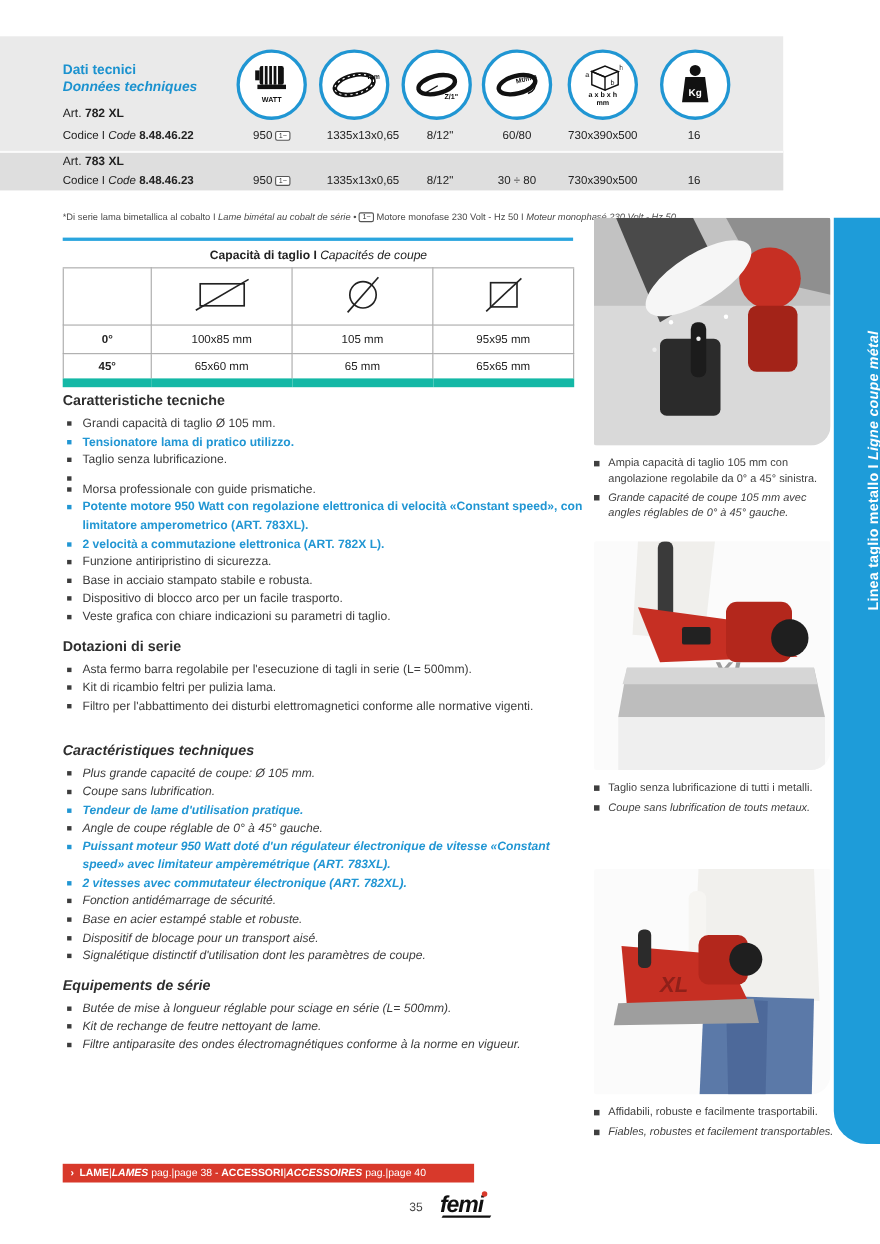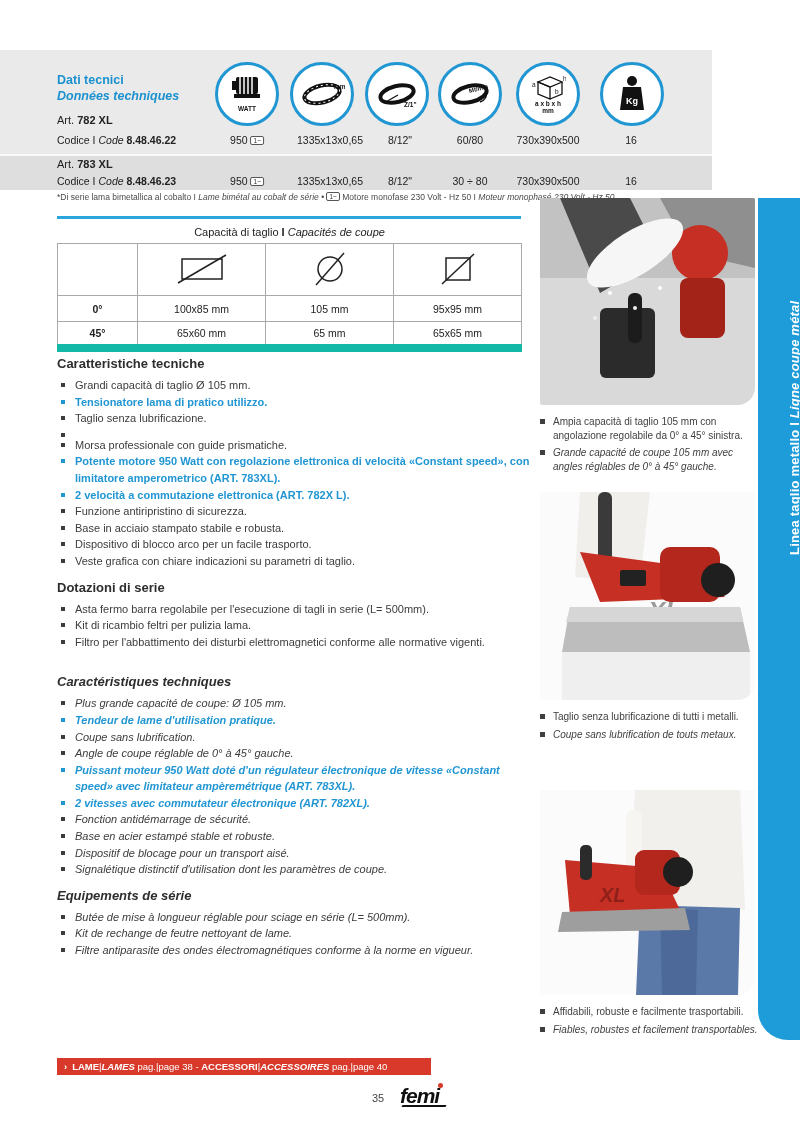--- a/index.html
+++ b/index.html
@@ -1,20 +1,20 @@
 <!DOCTYPE html>
 <html><head>
 <meta charset="utf-8">
 <style>
   * { margin:0; padding:0; box-sizing:border-box; }
   body { background:#fff; font-family:"Liberation Sans", sans-serif; }
   .page { position:relative; width:800px; height:1131px; background:#fff; overflow:hidden; }
 
   
-  .tech-band { position:absolute; left:0; top:50px; width:712px; height:140px; background:#eaeaea; }
+  .tech-band { position:absolute; left:0; top:33px; width:712px; height:140px; background:#eaeaea; }
   .tech-band .row2-bg { position:absolute; left:0; top:104px; width:100%; height:36px; background:#dedede; border-top:2px solid #fbfbfb; }
   .tech-title { position:absolute; left:57px; top:22px; color:#1b92cf; font-size:12.5px; font-weight:bold; line-height:1.3; }
   .tech-title .fr { font-style:italic; }
   .circ { position:absolute; top:12px; width:64px; height:64px; border-radius:50%; background:#fff; border:3px solid #2096d3; display:flex; flex-direction:column; align-items:center; justify-content:center; }
   .circ svg { display:block; }
   .circ-label { font-size:6.5px; font-weight:bold; color:#111; text-align:center; line-height:1.1; }
   .art-line { position:absolute; left:57px; font-size:11px; color:#222; }
   .art-line b { font-weight:bold; }
   .code-line { position:absolute; left:57px; font-size:10.5px; color:#222; }
   .code-line .it { font-style:italic; }
@@ -22,21 +22,21 @@
   .tval { position:absolute; transform:translateX(-50%); font-size:10.5px; color:#222; white-space:nowrap; }
   .phase-box { display:inline-block; border:1px solid #555; border-radius:2px; font-size:6.5px; padding:0 2px; vertical-align:1px; color:#333; background:#fff; }
   .footnote { position:absolute; left:57px; top:192px; font-size:8.5px; color:#4a4a4a; width:660px; }
   .footnote .it { font-style:italic; }
 
   
   .cap-wrap { position:absolute; left:57px; top:216px; width:464px; border-top:3px solid #2aa5de; padding-top:3px; }
   table.cap { width:100%; border-collapse:collapse; table-layout:fixed; }
   table.cap td, table.cap th { border:1px solid #a9a9a9; text-align:center; font-size:10.5px; color:#222; }
   table.cap tr.titlerow th { border:none; border-bottom:1px solid #a9a9a9; font-size:11px; padding:4px 0 5px; }
-  table.cap .title-it { font-weight:normal; }
+  table.cap .title-it { font-weight:bold; }
   table.cap .title-fr { font-weight:normal; font-style:italic; }
   table.cap tr.iconrow td { height:52px; }
   table.cap tr.datarow td { height:26px; }
   table.cap td.anglecol { font-weight:bold; }
   table.cap tr:last-child td { border-bottom:8px solid #14b8a6; }
 
   
   .left-col { position:absolute; left:57px; top:356px; width:474px; }
   .sec-h { font-size:13px; font-weight:bold; color:#2e2e2e; margin-bottom:6px; }
   .sec-h.frh { font-style:italic; }
@@ -296,27 +296,27 @@
     </ul>
 
     <div class="gap-lg"></div>
 
     <div class="sec-h frh">Caractéristiques techniques</div>
     <ul class="blist frlist">
       <li class="b-item">
           <span class="sq"></span>
           <span>Plus grande capacité de coupe: Ø 105 mm.</span>
         </li>
+      <li class="b-item">
+          <span class="sq"></span>
+          <span>Coupe sans lubrification.</span>
+        </li>
       <li class="b-item hl">
           <span class="sq"></span>
           <span>Tendeur de lame d'utilisation pratique.</span>
-        </li>
-      <li class="b-item">
-          <span class="sq"></span>
-          <span>Coupe sans lubrification.</span>
         </li>
       <li class="b-item">
           <span class="sq"></span>
           <span>Angle de coupe réglable de 0° à 45° gauche.</span>
         </li>
       <li class="b-item hl">
           <span class="sq"></span>
           <span>Puissant moteur 950 Watt doté d'un régulateur électronique de vitesse «Constant speed» avec limitateur ampèremétrique (ART. 783XL).</span>
         </li>
       <li class="b-item hl">

